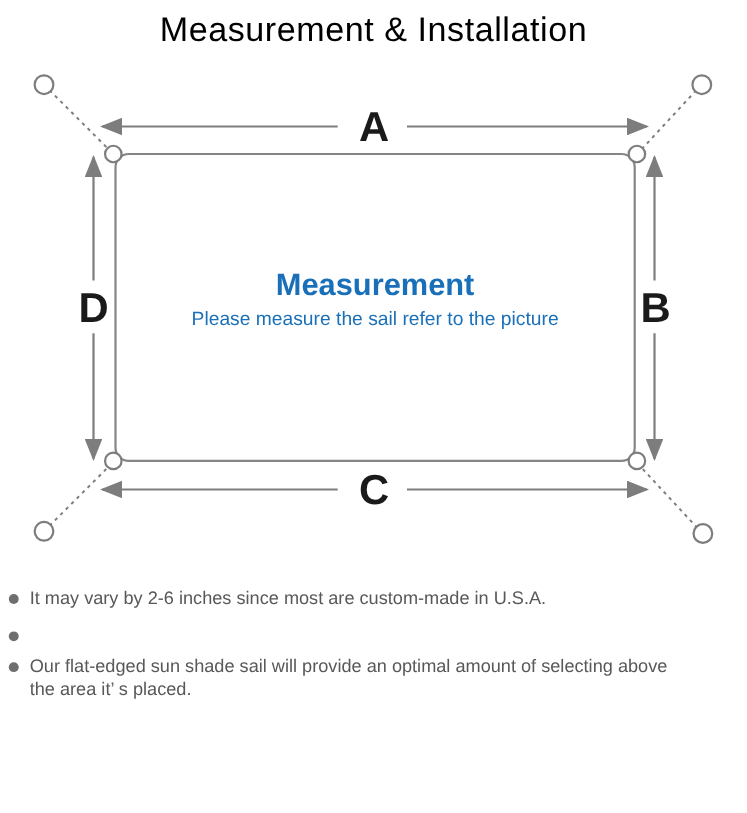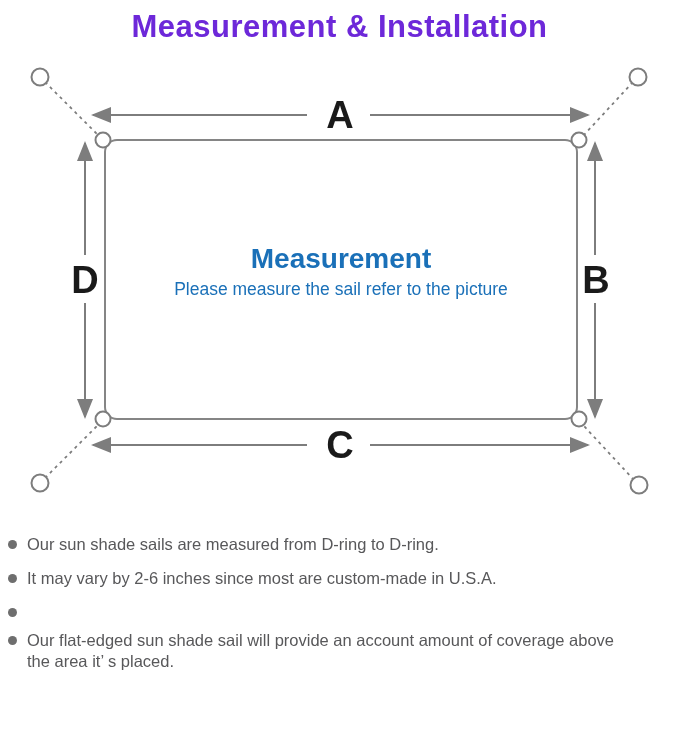--- a/index.html
+++ b/index.html
@@ -9,22 +9,22 @@
     height: 739px;
     background: #ffffff;
     font-family: "Liberation Sans", sans-serif;
     overflow: hidden;
   }
   .page-title {
     margin: 8px 0 0 0;
     text-align: center;
     font-size: 31px;
     line-height: 38px;
-    font-weight: bold;
-    color: #6d28d9;
+    font-weight: normal;
+    color: #000000;
     letter-spacing: 0.5px;
   }
   .diagram-wrap {
     margin-top: 6px;
     width: 679px;
     height: 452px;
   }
   svg text { font-family: "Liberation Sans", sans-serif; }
   .dim-letter {
     font-size: 38px;
@@ -121,27 +121,23 @@
     <text x="85" y="241" text-anchor="middle" class="dim-letter">D</text>
 
     <text x="341" y="216" text-anchor="middle" class="center-heading">Measurement</text>
     <text x="341" y="243" text-anchor="middle" class="center-sub">Please measure the sail refer to the picture</text>
   </svg>
 </div>
 
 <ul class="notes">
   <li>
     <span class="bullet-dot"></span>
-    <span class="note-text">Our sun shade sails are measured from D-ring to D-ring.</span>
-  </li>
-  <li>
-    <span class="bullet-dot"></span>
     <span class="note-text">It may vary by 2-6 inches since most are custom-made in U.S.A.</span>
   </li>
   <li>
     <span class="bullet-dot"></span>
   </li>
   <li>
     <span class="bullet-dot"></span>
-    <span class="note-text">Our flat-edged sun shade sail will provide an account amount of coverage above
+    <span class="note-text">Our flat-edged sun shade sail will provide an optimal amount of selecting above
 the area it’ s placed.</span>
   </li>
 </ul>
 
 </body></html>

